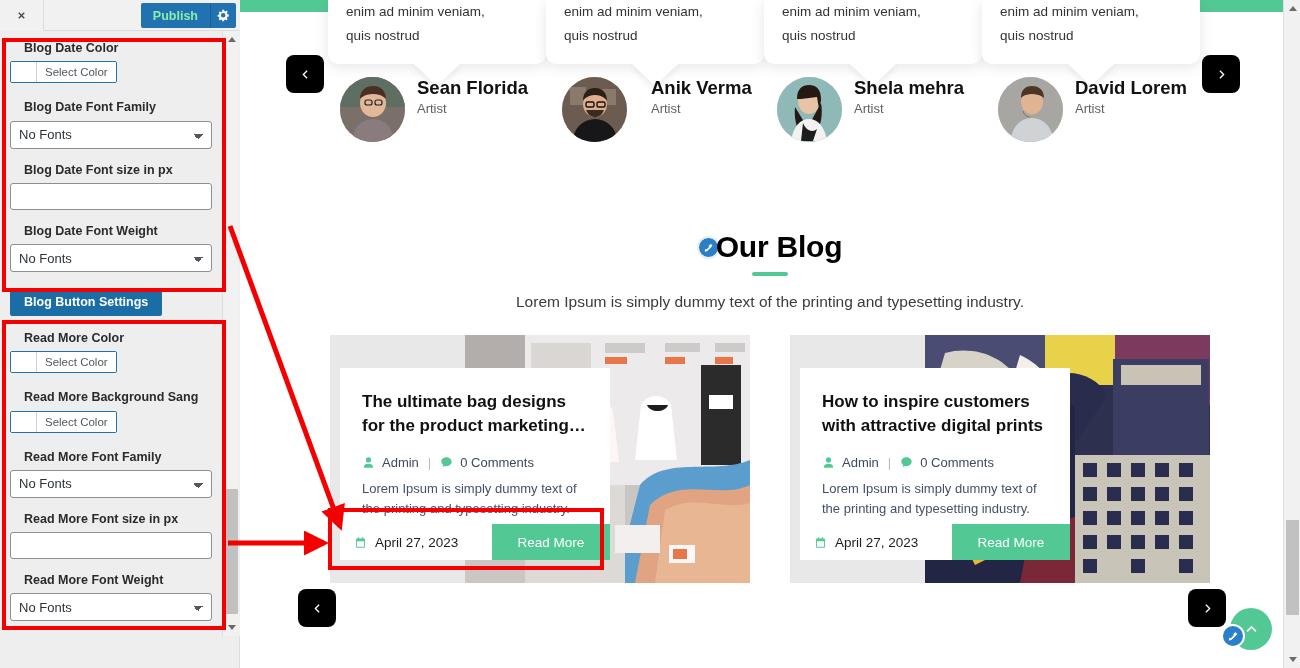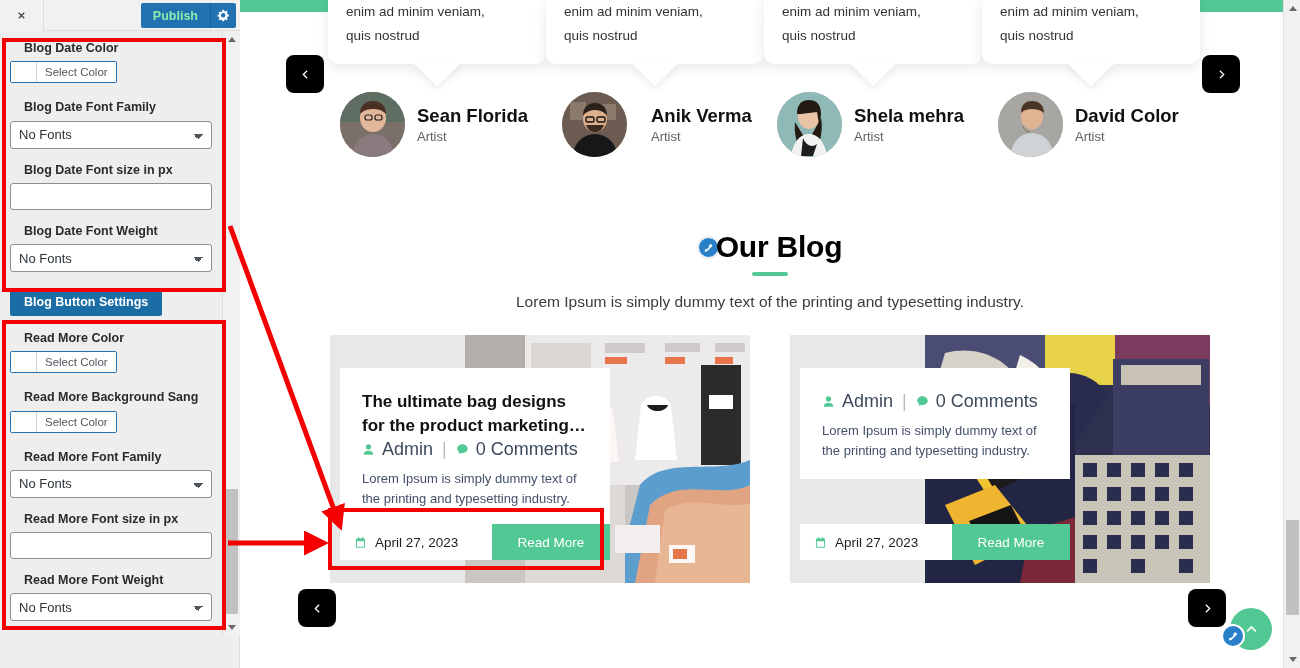--- a/index.html
+++ b/index.html
@@ -165,21 +165,21 @@
     font-size: 13.5px; color: #333; line-height: 24px;
   }
   .bubble-tail {
     position: absolute; left: 50%; transform: translateX(-50%); bottom: -22px;
     width: 0; height: 0;
     border-left: 24px solid transparent; border-right: 24px solid transparent;
     border-top: 23px solid #ffffff;
     filter: drop-shadow(0 4px 3px rgba(0,0,0,0.07));
   }
   .team-person {
-    position: absolute; top: 92px; display: flex; align-items: center; gap: 12px;
+    position: absolute; top: 77px; display: flex; gap: 12px;
   }
   .avatar {
     width: 65px; height: 65px; border-radius: 50%; overflow: hidden;
     flex: 0 0 65px; background: #cfc7c2; position: relative;
   }
   .avatar svg { display: block; width: 65px; height: 65px; }
   .person-name { font-size: 18.5px; font-weight: bold; color: #111; line-height: 1.15; }
   .person-role { font-size: 13px; color: #606060; margin-top: 3px; }
 
   .nav-arrow {
@@ -226,22 +226,22 @@
     background: #e8e8e8;
   }
   .blog-text {
     position: absolute; left: 10px; top: 33px; width: 270px;
     background: #fff; padding: 22px 20px 18px 22px;
   }
   .blog-card-title {
     font-size: 17px; font-weight: bold; color: #111; line-height: 1.42;
   }
   .blog-meta {
-    display: flex; align-items: center; gap: 7px; margin-top: 1px;
-    font-size: 18px; color: #3d4a5c;
+    display: flex; align-items: center; gap: 7px; margin-top: 17px;
+    font-size: 13px; color: #3d4a5c;
   }
   .blog-meta .sep { color: #b9b9b9; margin: 0 2px; }
   .blog-meta svg { width: 13px; height: 13px; fill: #52c995; }
   .blog-excerpt {
     margin-top: 9px; font-size: 13px; color: #44506a; line-height: 1.55;
   }
   .blog-footer {
     position: absolute; left: 10px; top: 189px; width: 270px; height: 36px;
     display: flex; align-items: stretch; background: #fff;
   }
@@ -493,21 +493,21 @@
         <div class="avatar">
           <svg viewBox="0 0 65 65">
               <rect width="65" height="65" fill="#a8a6a3"></rect>
               <ellipse cx="34" cy="25" rx="11" ry="12.5" fill="#e0b392"></ellipse>
               <path d="M23 21c0-9 5-12 11-12s12 3 12 12c0 0-4-4-12-4s-11 4-11 4z" fill="#4b3626"></path>
               <path d="M25 34c1 4 4 6 7 6" fill="none" stroke="#8a6a4e" stroke-width="1"></path>
               <path d="M12 65c2-15 10-24 22-24s20 9 22 24z" fill="#cfd3d6"></path>
             </svg>
         </div>
         <div>
-          <div class="person-name">David Color</div>
+          <div class="person-name">David Lorem</div>
           <div class="person-role">Artist</div>
         </div>
       </div>
 
       <div class="nav-arrow" style="left:46px; top:55px;">
         <svg viewBox="0 0 24 24">
             <polyline points="15,5 8,12 15,19"></polyline>
           </svg>
       </div>
       <div class="nav-arrow" style="left:962px; top:55px;">
@@ -631,20 +631,21 @@
                   <rect x="230" y="200" width="14" height="14"></rect>
                 <rect x="254" y="200" width="14" height="14"></rect>
                 <rect x="158" y="224" width="14" height="14"></rect>
                   <rect x="206" y="224" width="14" height="14"></rect>
                 <rect x="254" y="224" width="14" height="14"></rect>
               </g>
               <path d="M105 196 L150 182 L150 248 L95 248z" fill="#7a2838"></path>
             </svg>
           </div>
           <div class="blog-text">
+            <div class="blog-card-title">How to inspire customers with attractive digital prints</div>
             <div class="blog-meta">
               <svg viewBox="0 0 20 20">
                   <path d="M10 10a4 4 0 100-8 4 4 0 000 8zm0 2c-4 0-7 2-7 4.5V18h14v-1.5C17 14 14 12 10 12z"></path>
                 </svg>
               <span>Admin</span>
               <span class="sep">|</span>
               <svg viewBox="0 0 20 20">
                   <path d="M10 2C5.6 2 2 4.9 2 8.5c0 2 1.1 3.8 2.9 5L4 17l3.8-1.8c.7.2 1.4.3 2.2.3 4.4 0 8-2.9 8-6.5S14.4 2 10 2z"></path>
                 </svg>
               <span>0 Comments</span>

